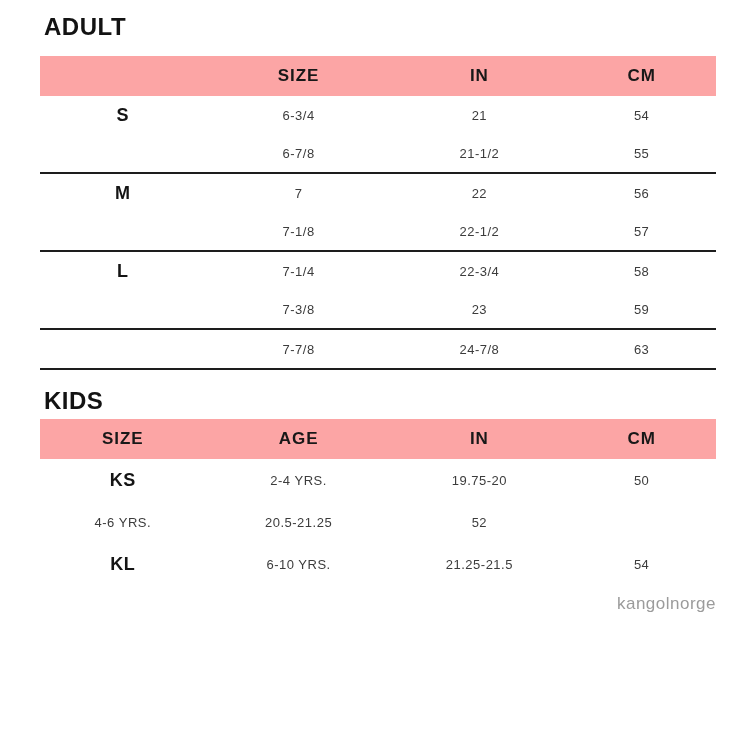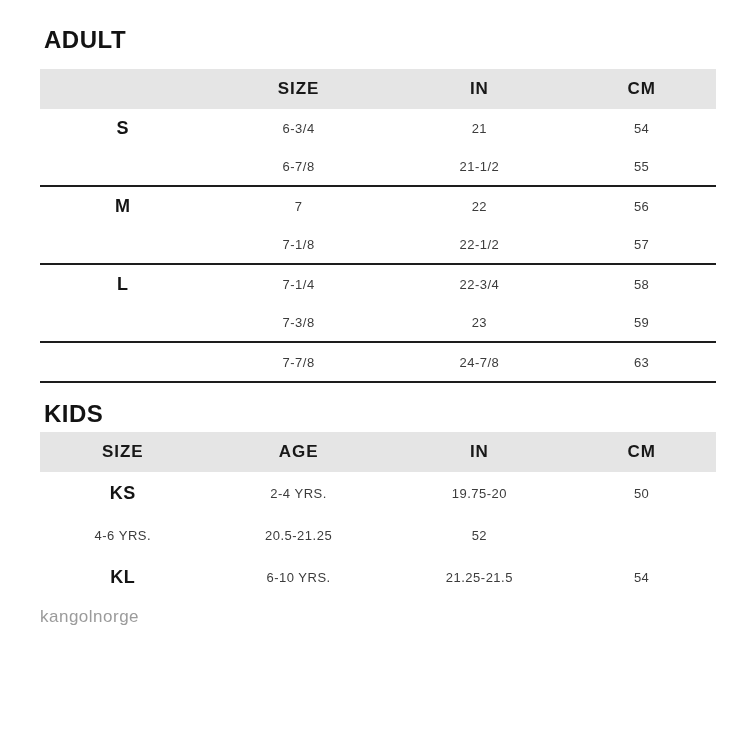--- a/index.html
+++ b/index.html
@@ -4,40 +4,40 @@
 <style>
   * { margin: 0; padding: 0; box-sizing: border-box; }
   html, body { width: 754px; height: 754px; background: #ffffff; overflow: hidden; }
   body {
     font-family: "Liberation Sans", sans-serif;
     color: #141414;
   }
   .page {
     width: 754px;
     height: 692px;
-    padding: 26px 38px 0 40px;
+    padding: 13px 38px 0 40px;
   }
   .section-title {
     font-size: 24px;
     font-weight: 800;
     letter-spacing: 0.5px;
     color: #131313;
     margin-left: 4px;
   }
   .section-title.adult { margin-bottom: 15px; }
   .section-title.kids { margin-top: 17px; margin-bottom: 4px; }
 
   .grid-row {
     display: grid;
     grid-template-columns: 24.5% 27.5% 26% 22%;
     align-items: center;
   }
   .header-band {
     height: 40px;
-    background: #e5e5e5;
+    background: #fca5a5;
   }
   .header-cell {
     text-align: center;
     font-weight: 700;
     font-size: 17px;
     letter-spacing: 1px;
     color: #181818;
   }
   .data-row { height: 38px; }
   .kids-table .data-row { height: 42px; }
@@ -51,21 +51,21 @@
   .cell.row-label {
     font-weight: 700;
     font-size: 18px;
     letter-spacing: 0.5px;
     color: #141414;
   }
   .size-group { border-bottom: 2px solid #1d1d1d; }
 
   .footer {
     margin-top: 9px;
-    text-align: left;
+    text-align: right;
     font-size: 17px;
     letter-spacing: 0.5px;
     color: #9b9b9b;
   }
 </style>
 </head>
 <body>
 
 <div class="page">
 

